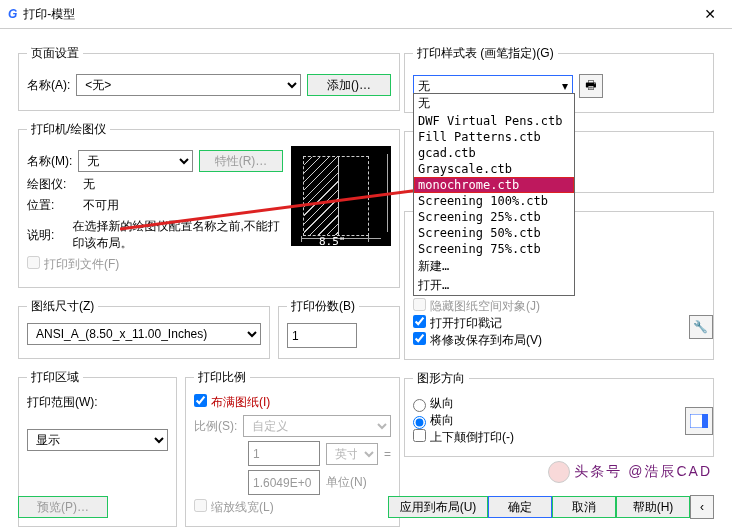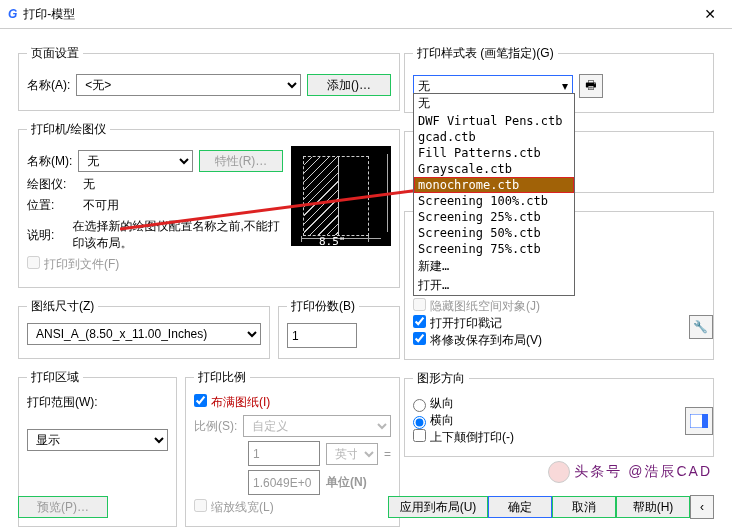--- a/index.html
+++ b/index.html
@@ -62,21 +62,21 @@
     font-family: inherit; font-size: 12px;
     border: 1px solid #22c55e;
     background: #eee;
     height: 22px;
     padding: 0 8px;
   }
   .checkbox { display:flex; align-items:flex-start; gap:4px;}
   .checkbox input { margin:0; }
   .radio { display:flex; align-items:flex-end; gap:4px;}
   .radio input { margin:0; }
-  .dim { color:#888;font-weight:bold; }
+  .dim { color:#888; }
   .disabled, .disabled * { color:#9a9a9a !important; }
   .preview {
     width: 100px; height: 100px;
     background:#000;
     position:relative;
     color:#fff;
     font-family: monospace;
     margin-left: auto;
   }
   .preview .sheet {
@@ -103,21 +103,21 @@
   .style-popup {
     position:absolute;
     top:19px; left:0;
     width:160px;
     background:#fff;
     border:1px solid #666;
     z-index:100;
     font-family:"SimSun", monospace, sans-serif;
   }
   .style-popup .opt { padding:1px 4px; white-space:nowrap; }
-  .style-popup .opt.sel { background:#a16207; color:#fff; outline:1px solid #d22; outline-offset:-1px;}
+  .style-popup .opt.sel { background:#be185d; color:#fff; outline:1px solid #d22; outline-offset:-1px;}
   .icon-sq {
     width:22px; height:22px; border:1px solid #888; background:#f4f4f4;
     display:flex; align-items:center; justify-content:center;
     font-size:12px;
   }
   .right-fixed-btn { position:absolute; right:0; }
 
   .footer {
     position:absolute; left:0; right:0; bottom:0;
     height:44px;
@@ -269,22 +269,22 @@
       <legend>打印样式表 (画笔指定)(G)</legend>
       <div class="row style-row">
         <div class="style-select">
           <span>无</span>
           <span>▾</span>
         </div>
         <div class="icon-sq">🖶</div>
         <div class="style-popup" id="style-popup">
             <div class="opt">无</div>
             <div class="opt">DWF Virtual Pens.ctb</div>
+            <div class="opt">Fill Patterns.ctb</div>
             <div class="opt">gcad.ctb</div>
-            <div class="opt">Fill Patterns.ctb</div>
             <div class="opt">Grayscale.ctb</div>
             <div class="opt sel">monochrome.ctb</div>
             <div class="opt">Screening 100%.ctb</div>
             <div class="opt">Screening 25%.ctb</div>
             <div class="opt">Screening 50%.ctb</div>
             <div class="opt">Screening 75%.ctb</div>
             <div class="opt">新建…</div>
             <div class="opt">打开…</div>
           </div>
       </div>

